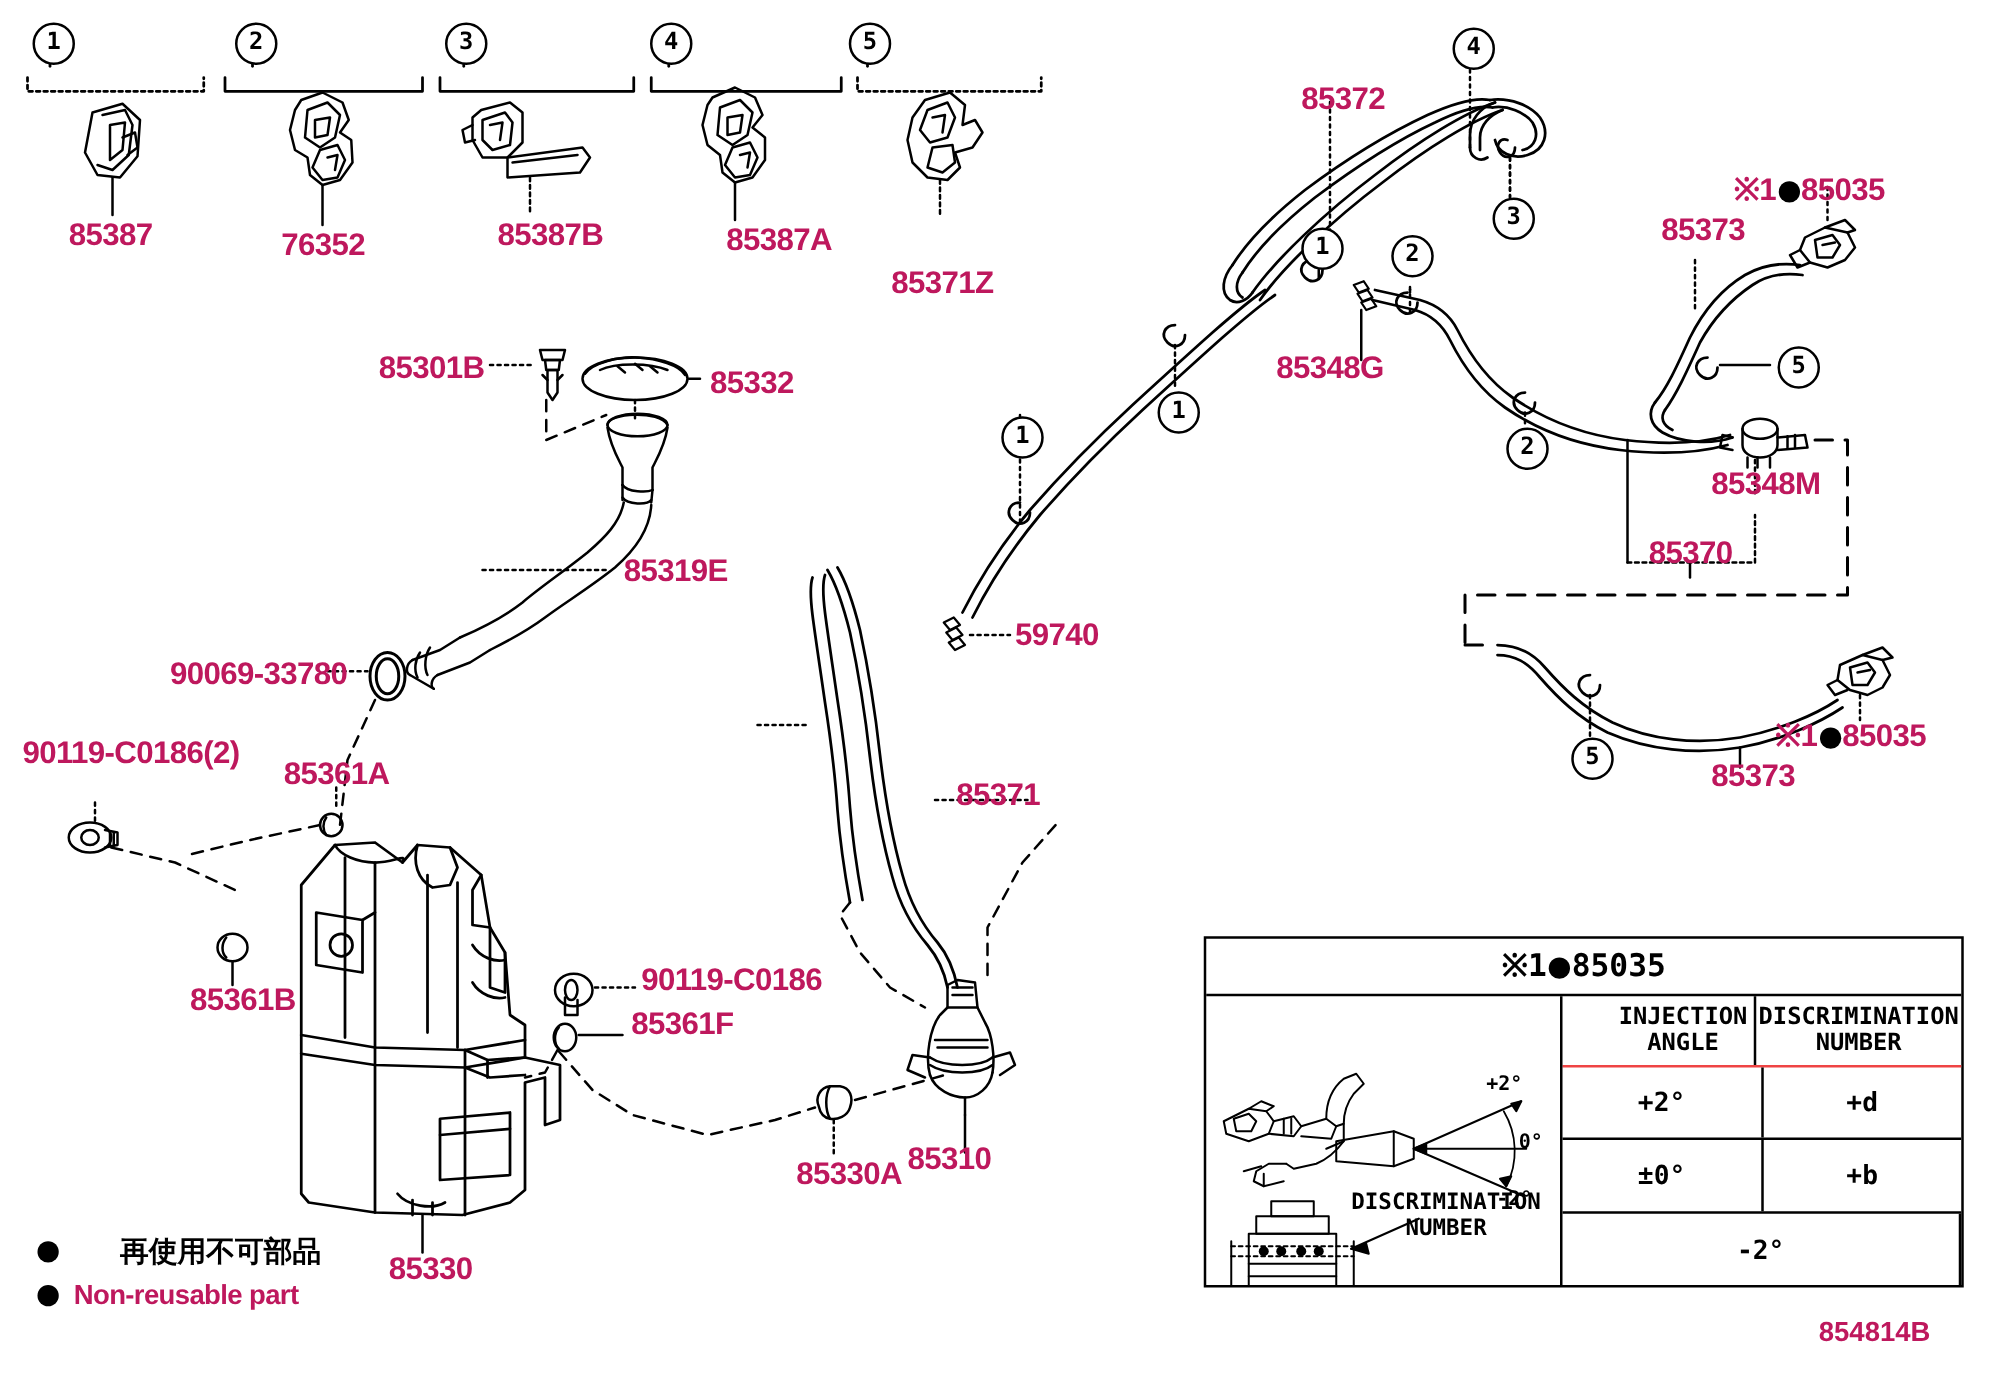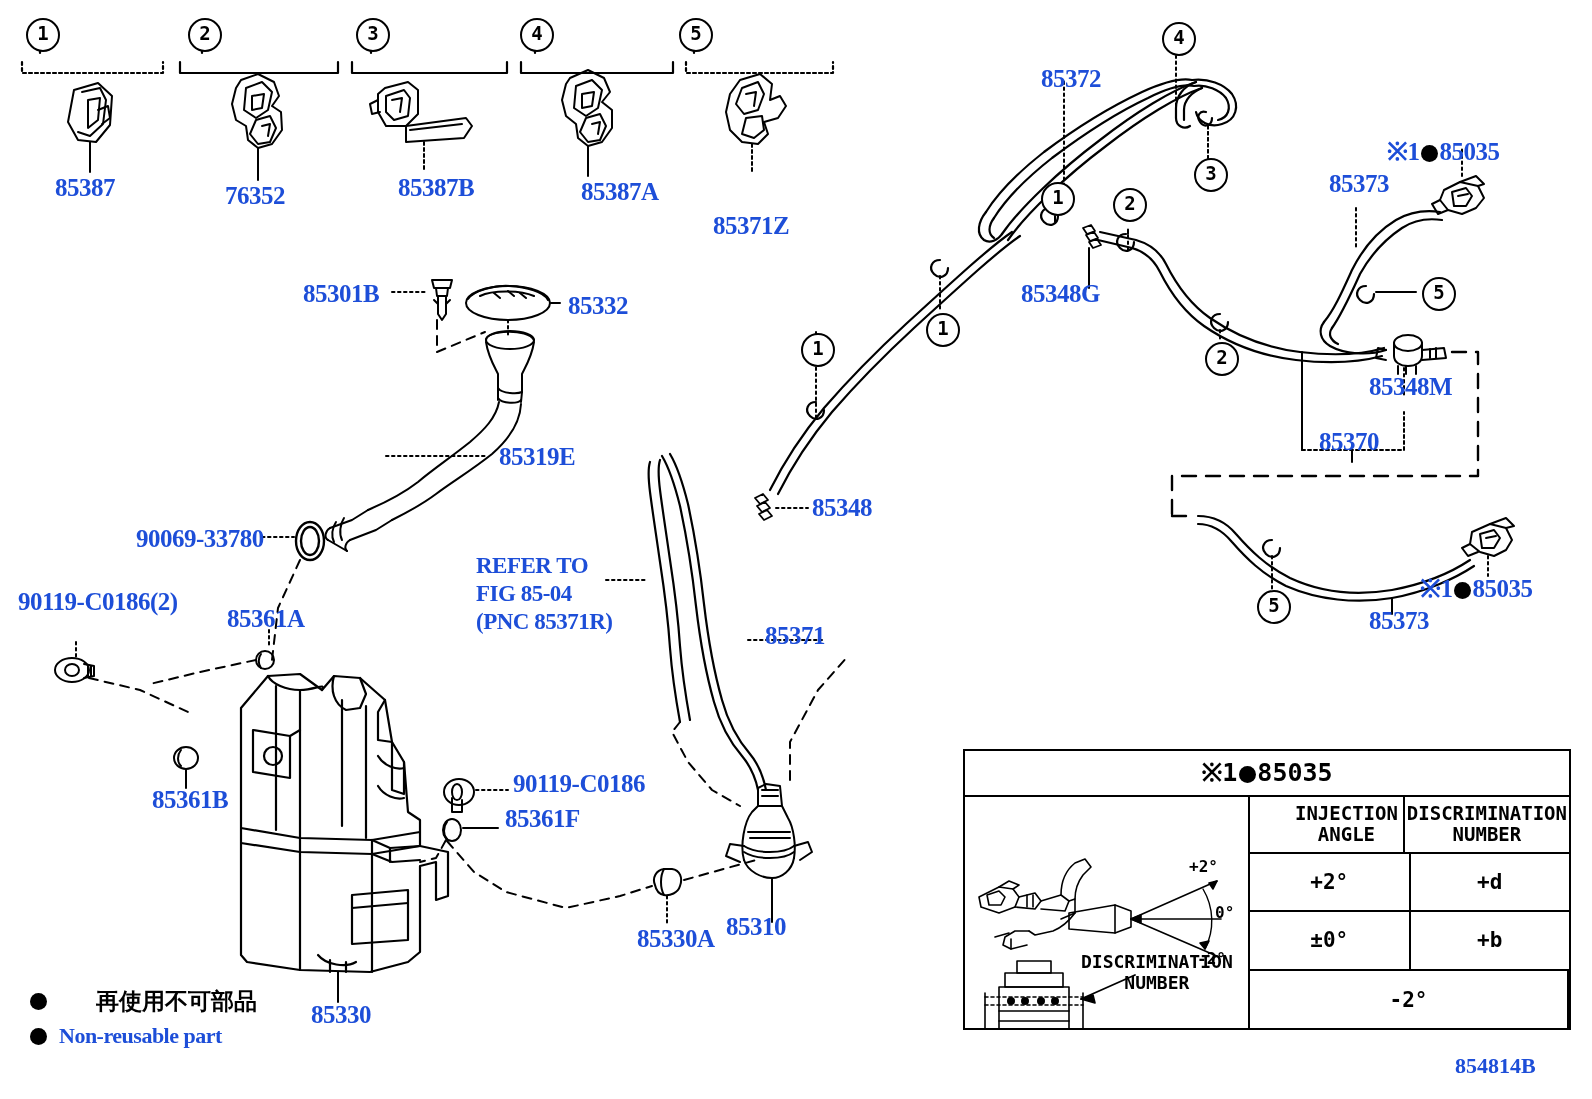--- a/index.html
+++ b/index.html
@@ -1,21 +1,21 @@
 <!DOCTYPE html>
 <html><head>
 <meta charset="utf-8">
 <style>
   html,body{margin:0;padding:0;background:#fff;}
   body{width:1592px;height:1099px;position:relative;overflow:hidden;
        font-family:"DejaVu Sans Mono","Liberation Mono",monospace;color:#000;}
   #stage{position:absolute;left:0;top:0;width:1592px;height:1099px;}
   svg.layer{position:absolute;left:0;top:0;width:1592px;height:1099px;overflow:visible;}
-  .lbl{position:absolute;font-family:Liberation Serif, serif;
-       font-weight:bold;color:#1d4ed8;white-space:nowrap;letter-spacing:-0.5px;}
+  .lbl{position:absolute;font-family:Liberation Sans, sans-serif;
+       font-weight:bold;color:#be185d;white-space:nowrap;letter-spacing:-0.5px;}
   .pn{font-size:25px;}
   .refer{font-size:23px;line-height:28px;}
   .legend{font-size:22px;}
   .legend-jp{font-family:"DejaVu Sans","Liberation Sans",sans-serif;font-size:23px;font-weight:bold;margin-left:37px;}
   .figcode{font-size:22px;letter-spacing:0px;}
   .dot{display:inline-block;width:15px;height:15px;border-radius:50%;background:#000;
        vertical-align:-1px;margin:0 2px;}
   .bigdot{display:inline-block;width:17px;height:17px;border-radius:50%;background:#000;
        vertical-align:-2px;margin:0 1px 0 2px;}
   
@@ -23,21 +23,21 @@
         background:#fff;font-family:"DejaVu Sans Mono","Liberation Mono",monospace;
         font-size:19px;font-weight:bold;line-height:27px;text-align:center;}
   
   #spec{position:absolute;left:963px;top:749px;width:608px;height:281px;
         border:2.5px solid #000;background:#fff;box-sizing:border-box;}
   #spec-title{height:44px;border-bottom:2.5px solid #000;text-align:center;
               font-size:25px;font-weight:bold;line-height:44px;}
   #spec-body{display:flex;height:232px;}
   #spec-pic{width:285px;border-right:2.5px solid #000;position:relative;box-sizing:border-box;}
   #spec-tbl{flex:1;display:flex;flex-direction:column;}
-  .th-row{display:flex;height:56px;border-bottom:2px solid #000000;padding-left:40px;}
+  .th-row{display:flex;height:56px;border-bottom:2px solid #ef4444;padding-left:40px;}
   .td-row{display:flex;height:58px;border-bottom:2px solid #000;}
   .td-row.last{border-bottom:none;height:60px;}
   .th{flex:1;text-align:center;font-size:19px;font-weight:bold;line-height:21px;
       display:flex;align-items:center;justify-content:center;padding:0 2px;box-sizing:border-box;}
   .th:first-child{border-right:2px solid #000;}
   .td{flex:1;text-align:center;font-size:21px;font-weight:bold;
       display:flex;align-items:center;justify-content:center;box-sizing:border-box;}
   .td:first-child{border-right:2px solid #000;}
   .angle-lbl{position:absolute;font-size:16px;font-weight:bold;}
   .disc-lbl{position:absolute;font-size:18px;font-weight:bold;line-height:21px;}
@@ -447,40 +447,35 @@
   <div class="lbl pn" style="left:136px;top:525px;">90069-33780</div>
   <div class="lbl pn" style="left:18px;top:588px;">90119-C0186(2)</div>
   <div class="lbl pn" style="left:227px;top:605px;">85361A</div>
   <div class="lbl pn" style="left:152px;top:786px;">85361B</div>
   <div class="lbl pn" style="left:513px;top:770px;">90119-C0186</div>
   <div class="lbl pn" style="left:505px;top:805px;">85361F</div>
   <div class="lbl pn" style="left:637px;top:925px;">85330A</div>
   <div class="lbl pn" style="left:726px;top:913px;">85310</div>
   <div class="lbl pn" style="left:311px;top:1001px;">85330</div>
   <div class="lbl pn" style="left:765px;top:622px;">85371</div>
-  <div class="lbl pn" style="left:812px;top:494px;">85348</div>
+  <div class="lbl pn" style="left:812px;top:494px;">59740</div>
   <div class="lbl pn" style="left:1041px;top:65px;">85372</div>
   <div class="lbl pn" style="left:1021px;top:280px;">85348G</div>
   <div class="lbl pn" style="left:1369px;top:373px;">85348M</div>
   <div class="lbl pn" style="left:1319px;top:428px;">85370</div>
   <div class="lbl pn" style="left:1329px;top:170px;">85373</div>
   <div class="lbl pn" style="left:1369px;top:607px;">85373</div>
 
   <div class="lbl pn" style="left:1387px;top:133px;">
     <span>※1</span><span class="bigdot"></span><span>85035</span>
   </div>
   <div class="lbl pn" style="left:1420px;top:570px;">
     <span>※1</span><span class="bigdot"></span><span>85035</span>
   </div>
 
-  <div class="lbl refer" style="left:476px;top:552px;">
-    <div>REFER TO</div>
-    <div>FIG 85-04</div>
-    <div>(PNC 85371R)</div>
-  </div>
 
   <div style="position:absolute;left:28px;top:986px;">
     <div style="display:flex;align-items:center;gap:10px;margin-bottom:6px;">
       <span class="dot" style="width:17px;height:17px;"></span>
       <span class="legend-jp">再使用不可部品</span>
     </div>
     <div style="display:flex;align-items:center;gap:10px;">
       <span class="dot" style="width:17px;height:17px;"></span>
       <span class="lbl legend" style="position:static;">Non-reusable part</span>
     </div>

